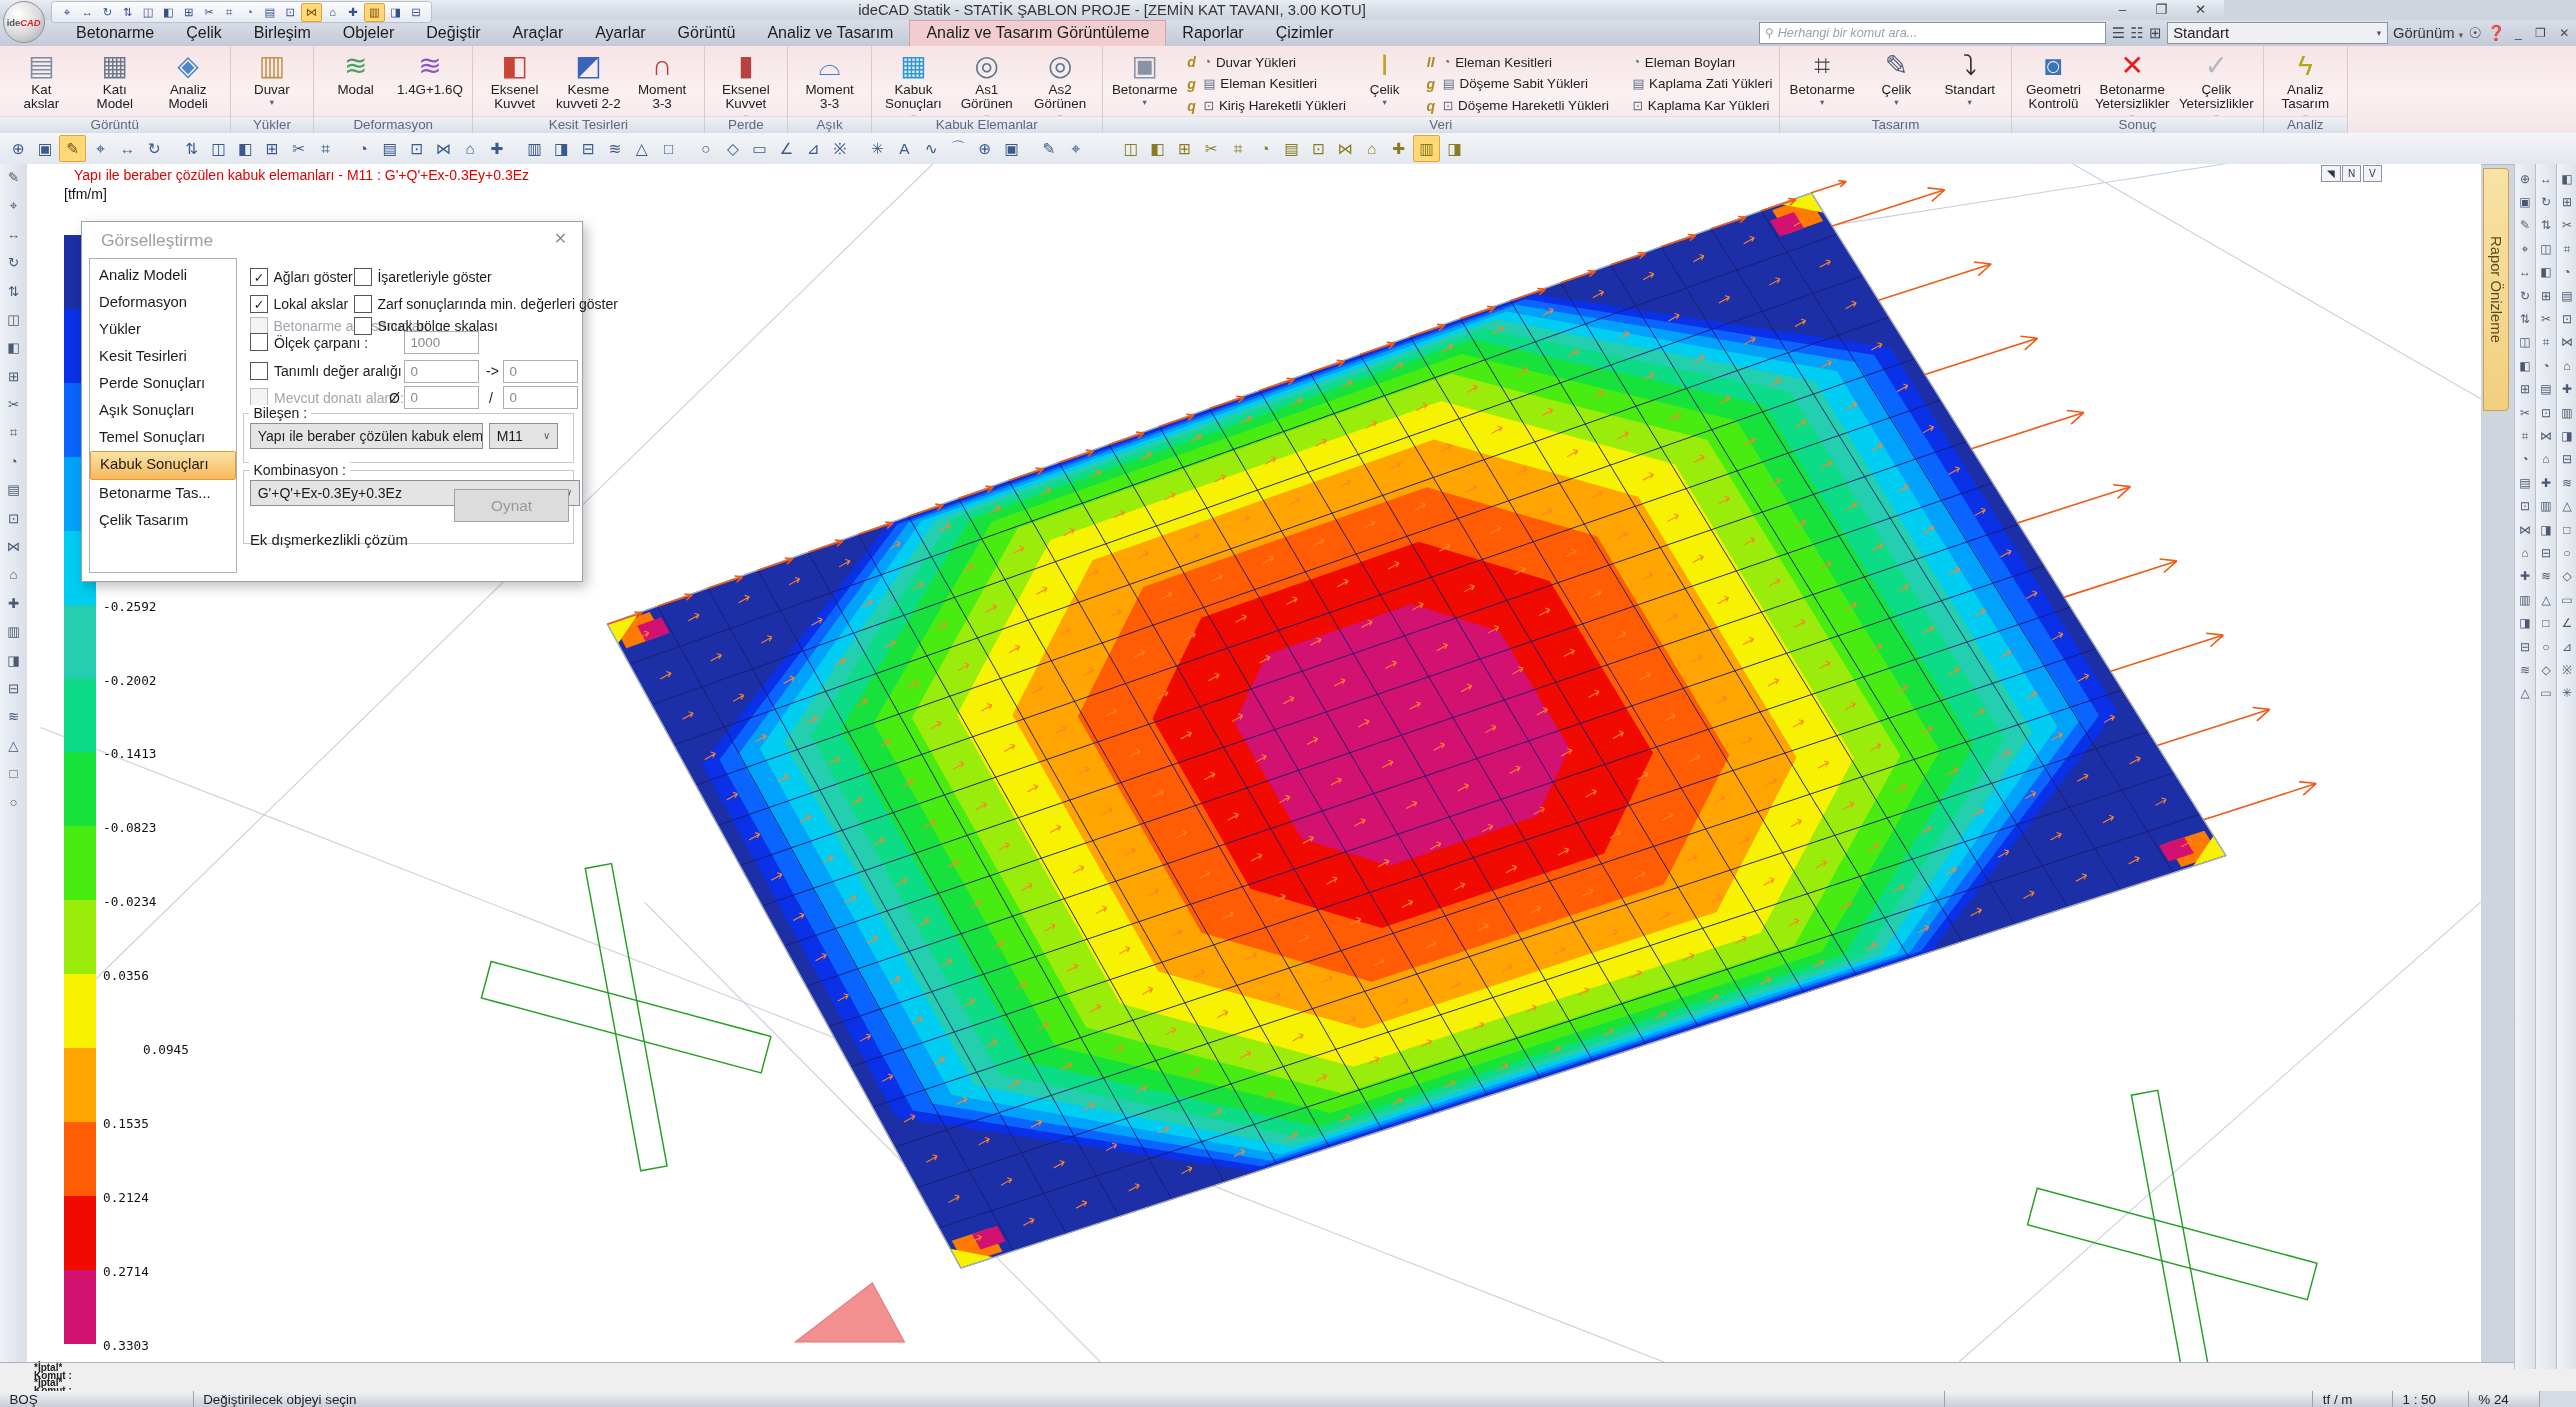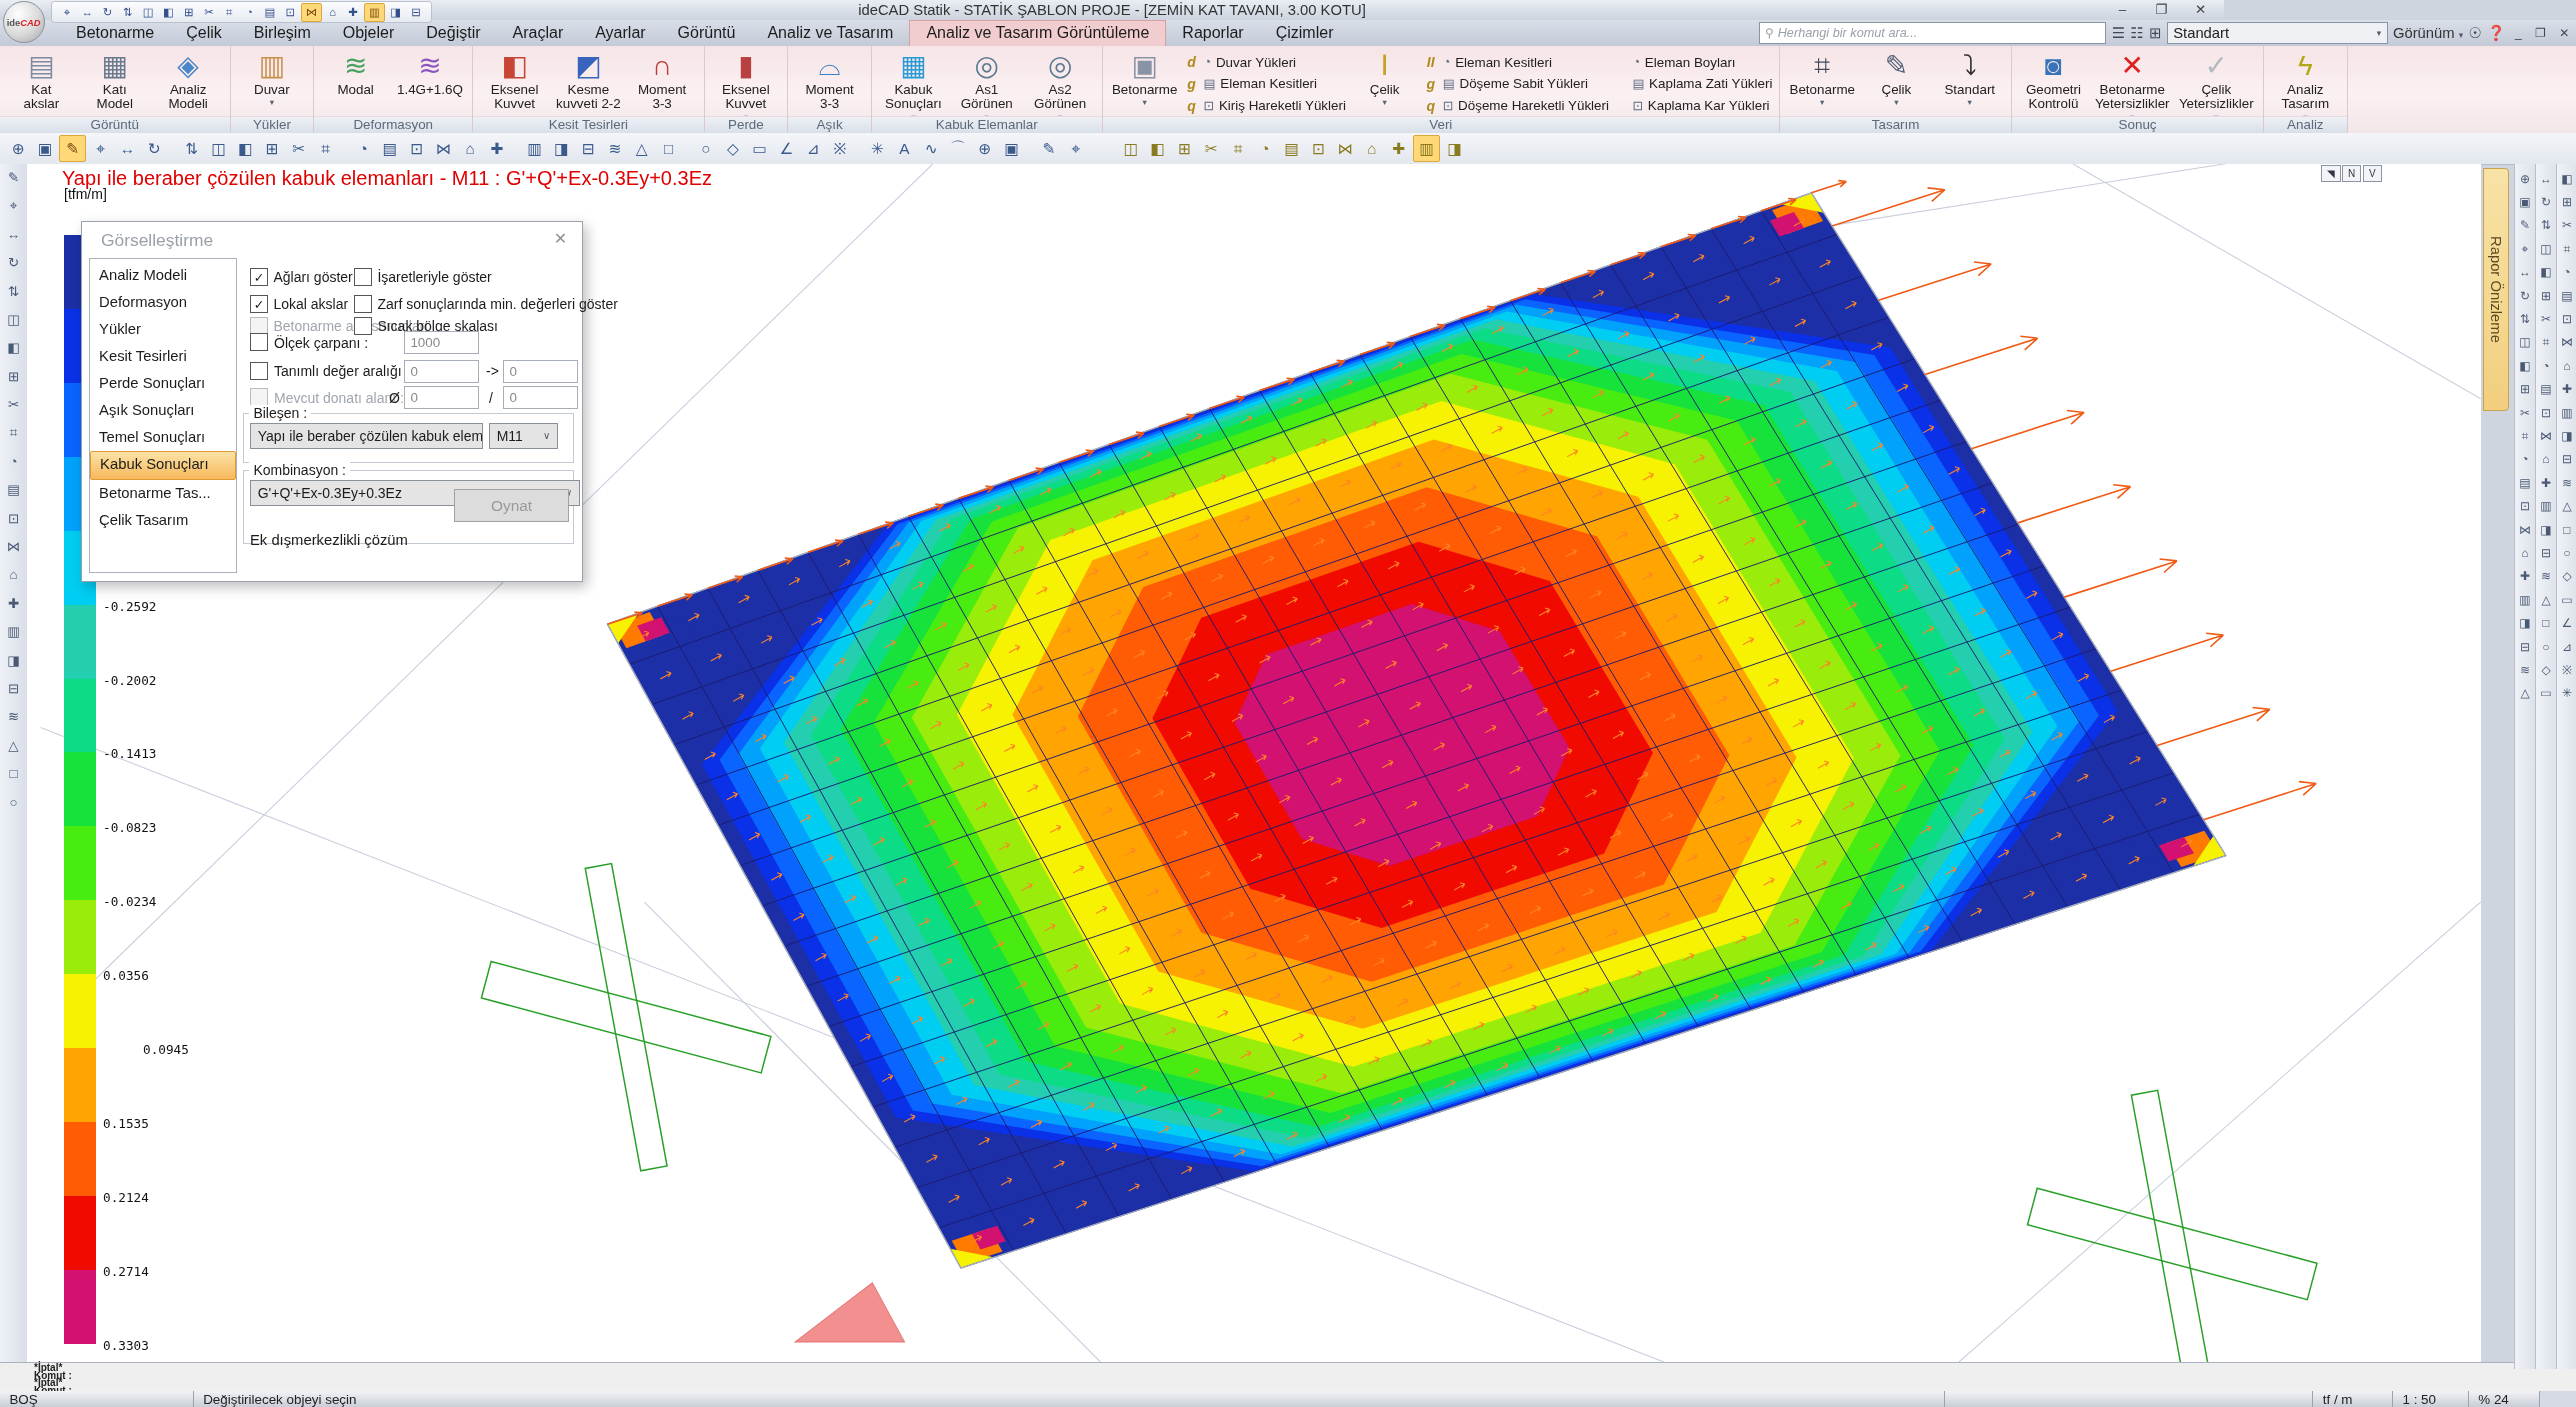--- a/index.html
+++ b/index.html
@@ -54,21 +54,21 @@
            border-bottom:0.7px solid #b5bcc9;display:flex;align-items:center;gap:1.3px;padding-left:5.4px}
   .tb-ic{width:25.5px;height:25.5px;display:flex;align-items:center;justify-content:center;font-size:15.4px;color:#3a5a8c;border-radius:2px}
   .tb-ic.hl{background:#ffd978;border:0.7px solid #dca63c;color:#7a4a10}
   .tb-sep{width:9.4px}
   
   #leftstrip{left:0;top:164px;width:27px;height:1198px;background:linear-gradient(90deg,#eef1f6,#d9dee8);
              border-right:0.7px solid #aab2bf;display:flex;flex-direction:column;align-items:center;padding-top:4px;gap:9.4px}
   .ls-ic{width:20px;height:19px;display:flex;align-items:center;justify-content:center;font-size:13.4px;color:#4a5a74}
   #canvas{left:27px;top:164px;width:2454px;height:1198px;background:#fff;overflow:hidden}
   #scene{left:0;top:0}
-  #annotation{left:35px;top:2.7px;font-size:20px;color:#e00000;z-index:5;white-space:nowrap}
+  #annotation{left:47px;top:2.7px;font-size:14px;color:#e00000;z-index:5;white-space:nowrap}
   #unit-lbl{left:37px;top:21.5px;font-size:14px;color:#111;z-index:5}
   #legend{left:37px;top:71px;z-index:5}
   .leg-band{position:absolute;left:0;width:32px}
   .leg-val{position:absolute;left:39px;font-size:12.7px;color:#111;font-family:"DejaVu Sans Mono",monospace;white-space:nowrap}
   
   #nv{right:99px;top:1.3px;display:flex;gap:1.3px;z-index:6}
   .nv-b{width:17.4px;height:14.8px;border:0.7px solid #8a94a4;background:#f2f4f8;font-size:10px;color:#334;
         display:flex;align-items:center;justify-content:center}
   
   #report-tab{left:2483px;top:168px;width:24px;height:241px;background:linear-gradient(#f8e2a6,#f2cf7e);

